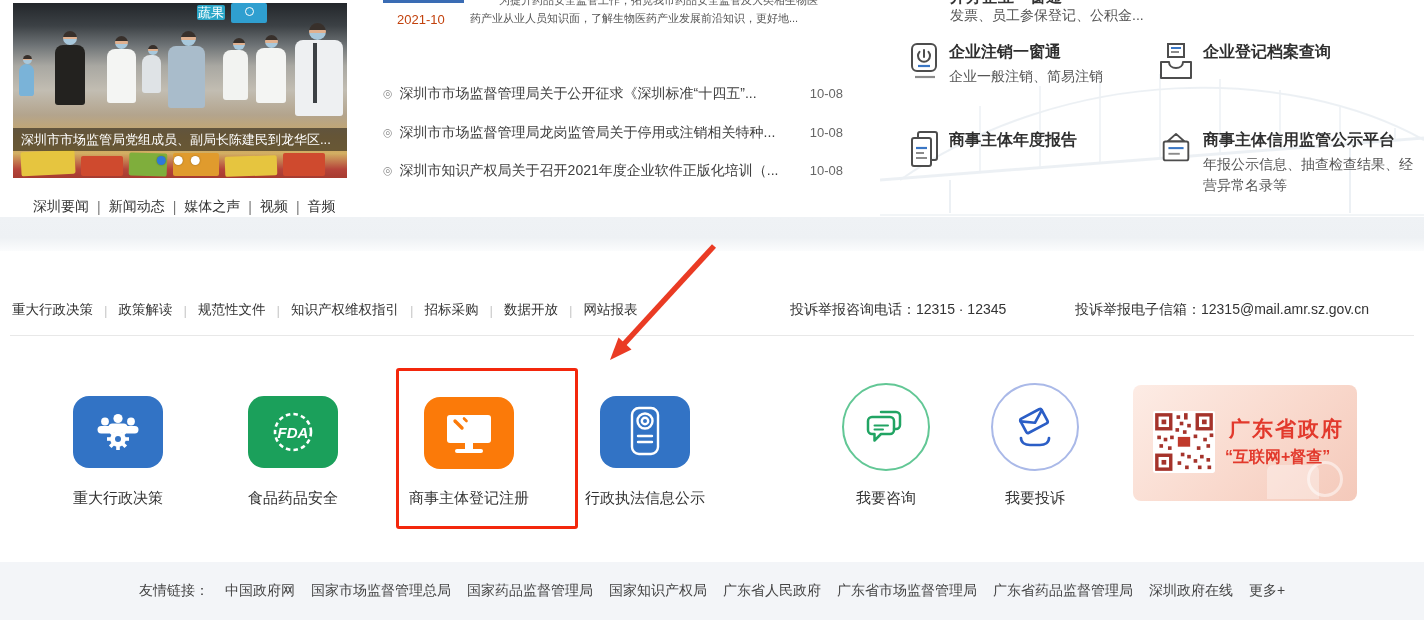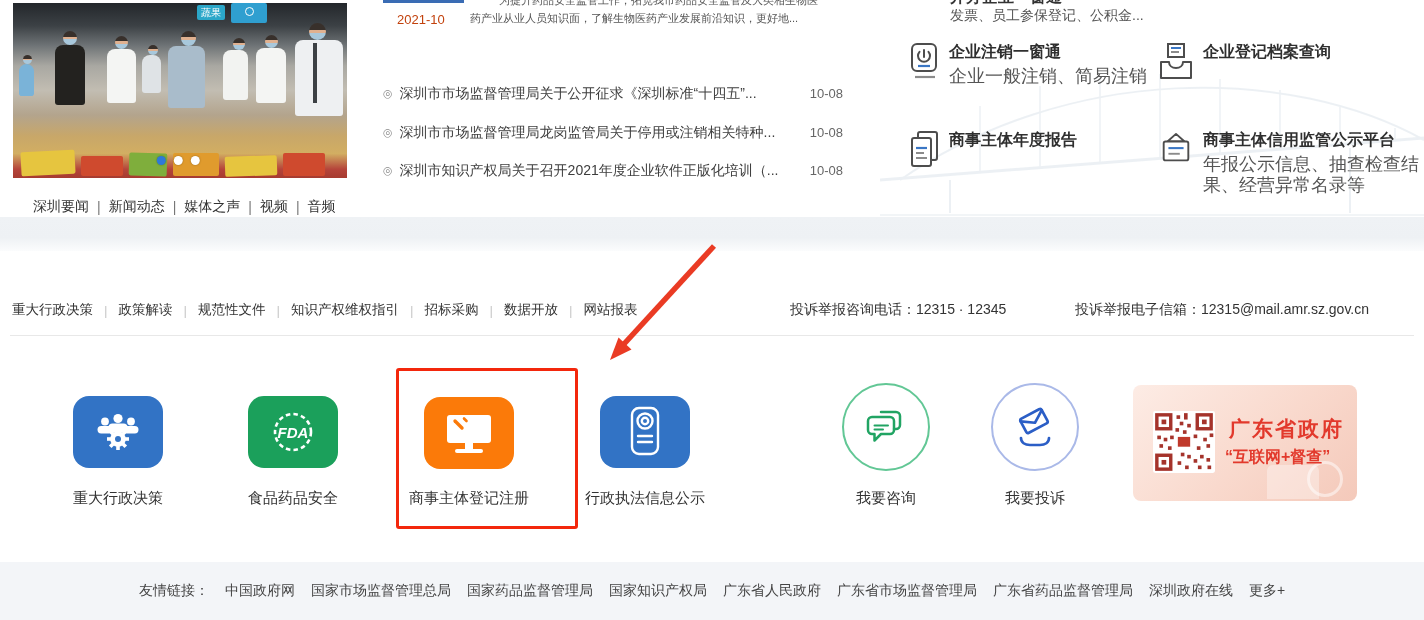--- a/index.html
+++ b/index.html
@@ -10,21 +10,21 @@
   
   .sec-top{position:absolute;left:0;top:0;width:1424px;height:252px;background:#fff}
   .band{position:absolute;left:0;top:217px;width:1424px;height:34px;
         background:linear-gradient(180deg,#eff2f5 0%,#eef1f4 60%,#fbfcfd 100%)}
   .bridge{position:absolute;left:880px;top:8px;width:544px;height:238px;opacity:.5;pointer-events:none}
 
   
   .carousel{position:absolute;left:13px;top:3px;width:334px;height:175px;overflow:hidden;
     background:linear-gradient(180deg,#23272b 0%,#3c4145 13%,#6d7275 24%,#a9a8a2 36%,
       #c2bdb2 50%,#b3a48d 64%,#c8a769 76%,#d2ae62 86%,#b5443a 95%,#a63b30 100%)}
-  .sign{position:absolute;border-radius:2px;color:#fff;font-size:10px;line-height:15px;text-align:center}
+  .sign{position:absolute;border-radius:2px;color:#fff;font-size:13px;line-height:15px;text-align:center}
   .fig{position:absolute}
   .fig .head{position:absolute;border-radius:50%;
       background:linear-gradient(180deg,#38302b 0 42%,#e0b190 42% 60%,#a8c8dc 60% 100%)}
   .fig .body{position:absolute;border-radius:8px 8px 3px 3px}
   .box{position:absolute;border-radius:2px}
   .cap{position:absolute;left:0;right:0;top:125px;height:23px;background:rgba(10,10,10,.52);
        color:#fff;font-size:13px;line-height:23px;padding:0 8px;white-space:nowrap;overflow:hidden}
   .dots{position:absolute;left:50%;top:153px;transform:translateX(-54%);display:flex;gap:8px}
   .dot{width:9px;height:9px;border-radius:50%;background:#fff;box-shadow:0 0 2px rgba(0,0,0,.35)}
   .dot.on{background:#2e79d8}
@@ -44,21 +44,21 @@
   .nrow .bul{color:#8a8a8a;font-size:11px;margin-right:7px;vertical-align:1px}
   .nrow .nt{cursor:pointer}
   .nrow .nd{position:absolute;right:18px;top:1px;font-size:13px;color:#666}
 
   
   .srv{position:absolute;left:905px;top:0;width:519px;height:215px}
   .srv .clip-title{position:absolute;left:45px;top:-13px;font-size:16px;font-weight:bold;color:#333}
   .srv .clip-sub{position:absolute;left:45px;top:7px;font-size:14px;color:#555}
   .sitem-icon{position:absolute;width:36px;height:40px}
   .sitem-title{position:absolute;font-size:16px;font-weight:bold;color:#2f2f2f;cursor:pointer;white-space:nowrap}
-  .sitem-desc{position:absolute;font-size:18px;color:#555;line-height:21px}
+  .sitem-desc{position:absolute;font-size:14px;color:#555;line-height:21px}
 
   
   .qlinks{position:absolute;left:12px;top:301px;font-size:13.5px;color:#333;display:flex;align-items:center;white-space:nowrap}
   .qlinks .sep{color:#c9c9c9;margin:0 11px}
   .qlinks span{cursor:pointer}
   .contact{position:absolute;top:301px;font-size:14px;color:#333;white-space:nowrap}
   .divider{position:absolute;left:10px;top:335px;width:1404px;height:1px;background:#e8e8e8}
 
   .tile{position:absolute;width:90px;height:72px;border-radius:16px;display:flex;align-items:center;justify-content:center;cursor:pointer}
   .tile-label{position:absolute;width:170px;text-align:center;font-size:15px;color:#333;top:489px;cursor:pointer}
@@ -137,20 +137,21 @@
         <div style="position:absolute;left:300px;top:40px;width:4px;height:60px;background:#3c4044"></div>
       </div>
 
     <div class="box" style="left:8px;top:148px;width:54px;height:24px;background:#e6c53f;transform:rotate(-3deg)"></div>
     <div class="box" style="left:68px;top:153px;width:42px;height:20px;background:#cf4a2e"></div>
     <div class="box" style="left:116px;top:150px;width:38px;height:23px;background:#7fae3c;transform:rotate(2deg)"></div>
     <div class="box" style="left:160px;top:150px;width:46px;height:23px;background:#e09b2d"></div>
     <div class="box" style="left:212px;top:153px;width:52px;height:20px;background:#e6c53f;transform:rotate(-2deg)"></div>
     <div class="box" style="left:270px;top:150px;width:42px;height:23px;background:#cf4a2e"></div>
 
+    <div class="cap">深圳市市场监管局党组成员、副局长陈建民到龙华区...</div>
     <div class="dots">
       <div class="dot on"></div>
       <div class="dot"></div>
       <div class="dot"></div>
     </div>
   </div>
 
   <div class="news-tabs">
     <span>深圳要闻</span>
       <span class="sep">|</span>

